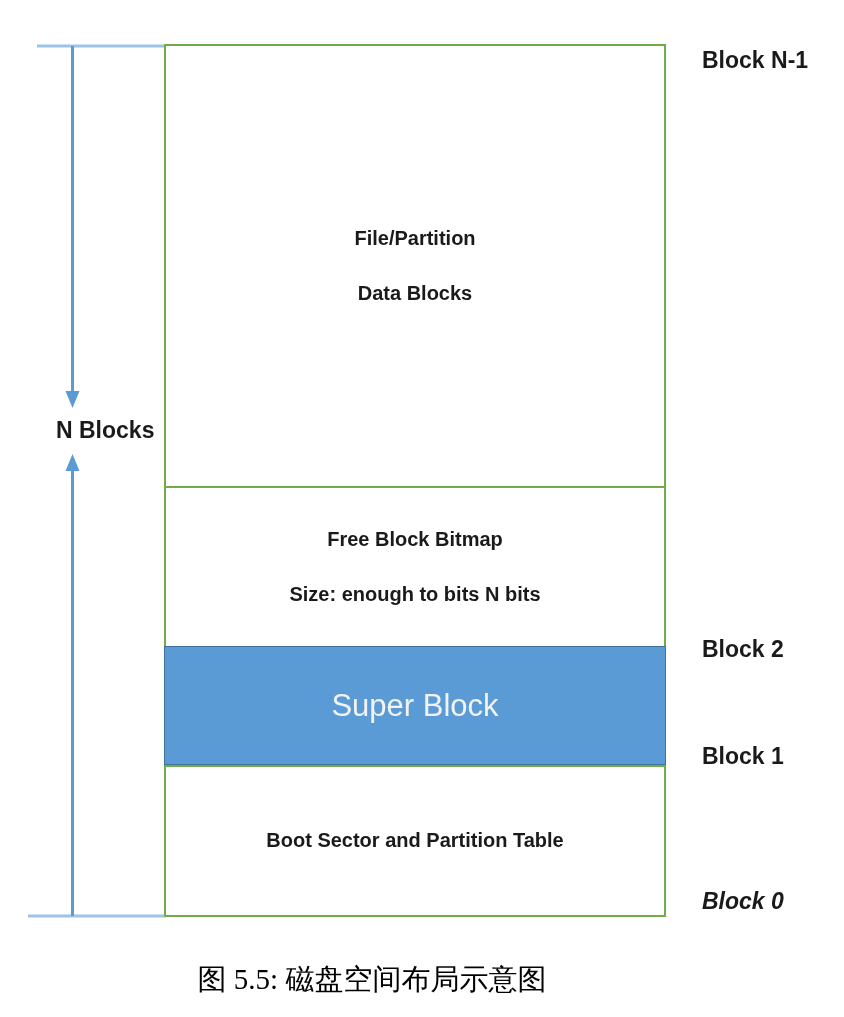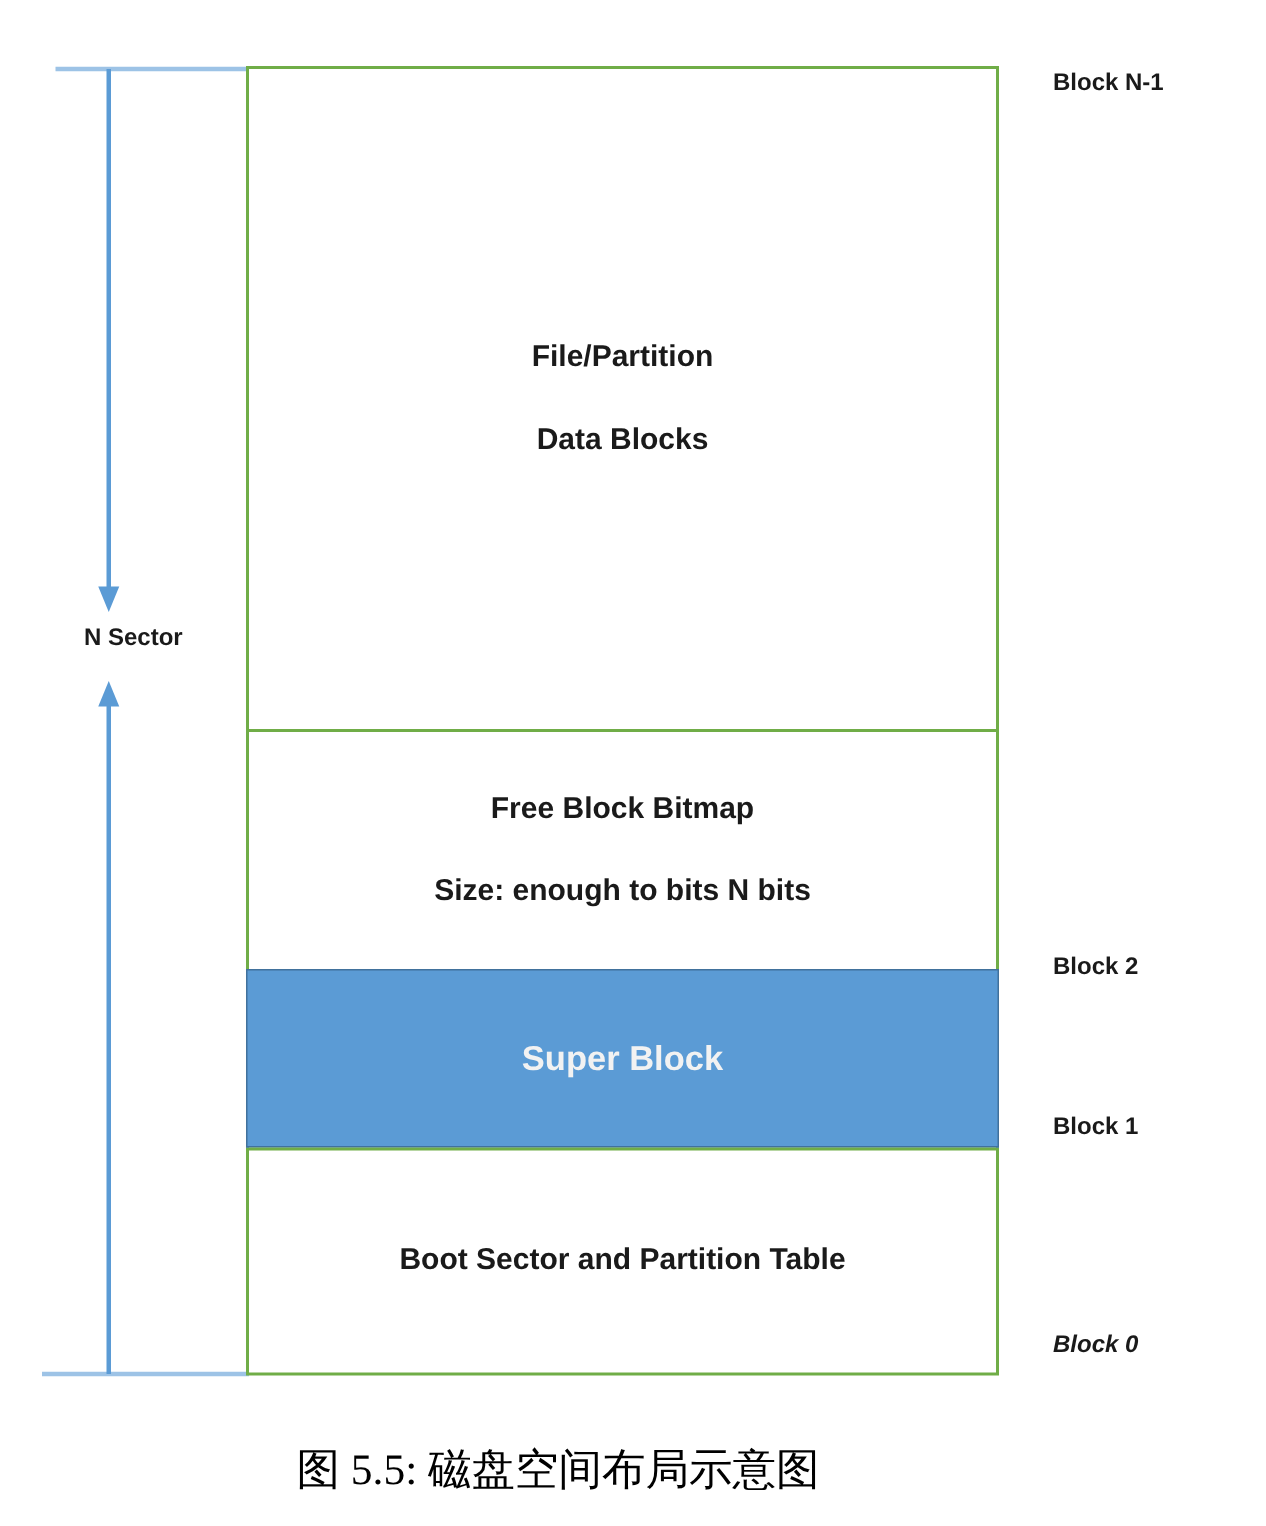--- a/index.html
+++ b/index.html
@@ -45,31 +45,31 @@
     font-size: 20px;
   }
   .block-data   { height: 442px; border-bottom: 2px solid var(--green, #70AD47); }
   .block-bitmap { height: 158px; }
   .block-super  {
     height: 119px;
     margin-left: -2px; margin-right: -2px;
     background: var(--blue-fill, #5B9BD5);
     border: 1px solid var(--blue-border, #41719C);
     color: var(--super-text, #F2F2F2);
-    font-weight: bold;
-    font-size: 23px;
+    font-weight: normal;
+    font-size: 31px;
   }
   .block-boot   { height: 148px; border-top: 2px solid var(--green, #70AD47); }
   .block .line + .line { margin-top: 32px; }
 
   
   .side-label {
     position: absolute;
     font-weight: bold;
-    font-size: 16px;
+    font-size: 23px;
     white-space: nowrap;
   }
   .label-n-blocks { left: 56px;  top: 417px; }
   .label-block-n1 { left: 702px; top: 47px;  }
   .label-block-2  { left: 702px; top: 636px; }
   .label-block-1  { left: 702px; top: 743px; }
   .label-block-0  { left: 702px; top: 888px; font-style: italic; }
 
   
   .caption {
@@ -106,21 +106,21 @@
       <div class="line">Size: enough to bits N bits</div>
     </div>
     <div class="block block-super">
       <div class="line">Super Block</div>
     </div>
     <div class="block block-boot">
       <div class="line">Boot Sector and Partition Table</div>
     </div>
   </div>
 
-  <div class="side-label label-n-blocks">N Sector</div>
+  <div class="side-label label-n-blocks">N Blocks</div>
   <div class="side-label label-block-n1">Block N-1</div>
   <div class="side-label label-block-2">Block 2</div>
   <div class="side-label label-block-1">Block 1</div>
   <div class="side-label label-block-0">Block 0</div>
 
   <div class="caption">图 5.5: 磁盘空间布局示意图</div>
 
 </div>
 
 </body></html>

